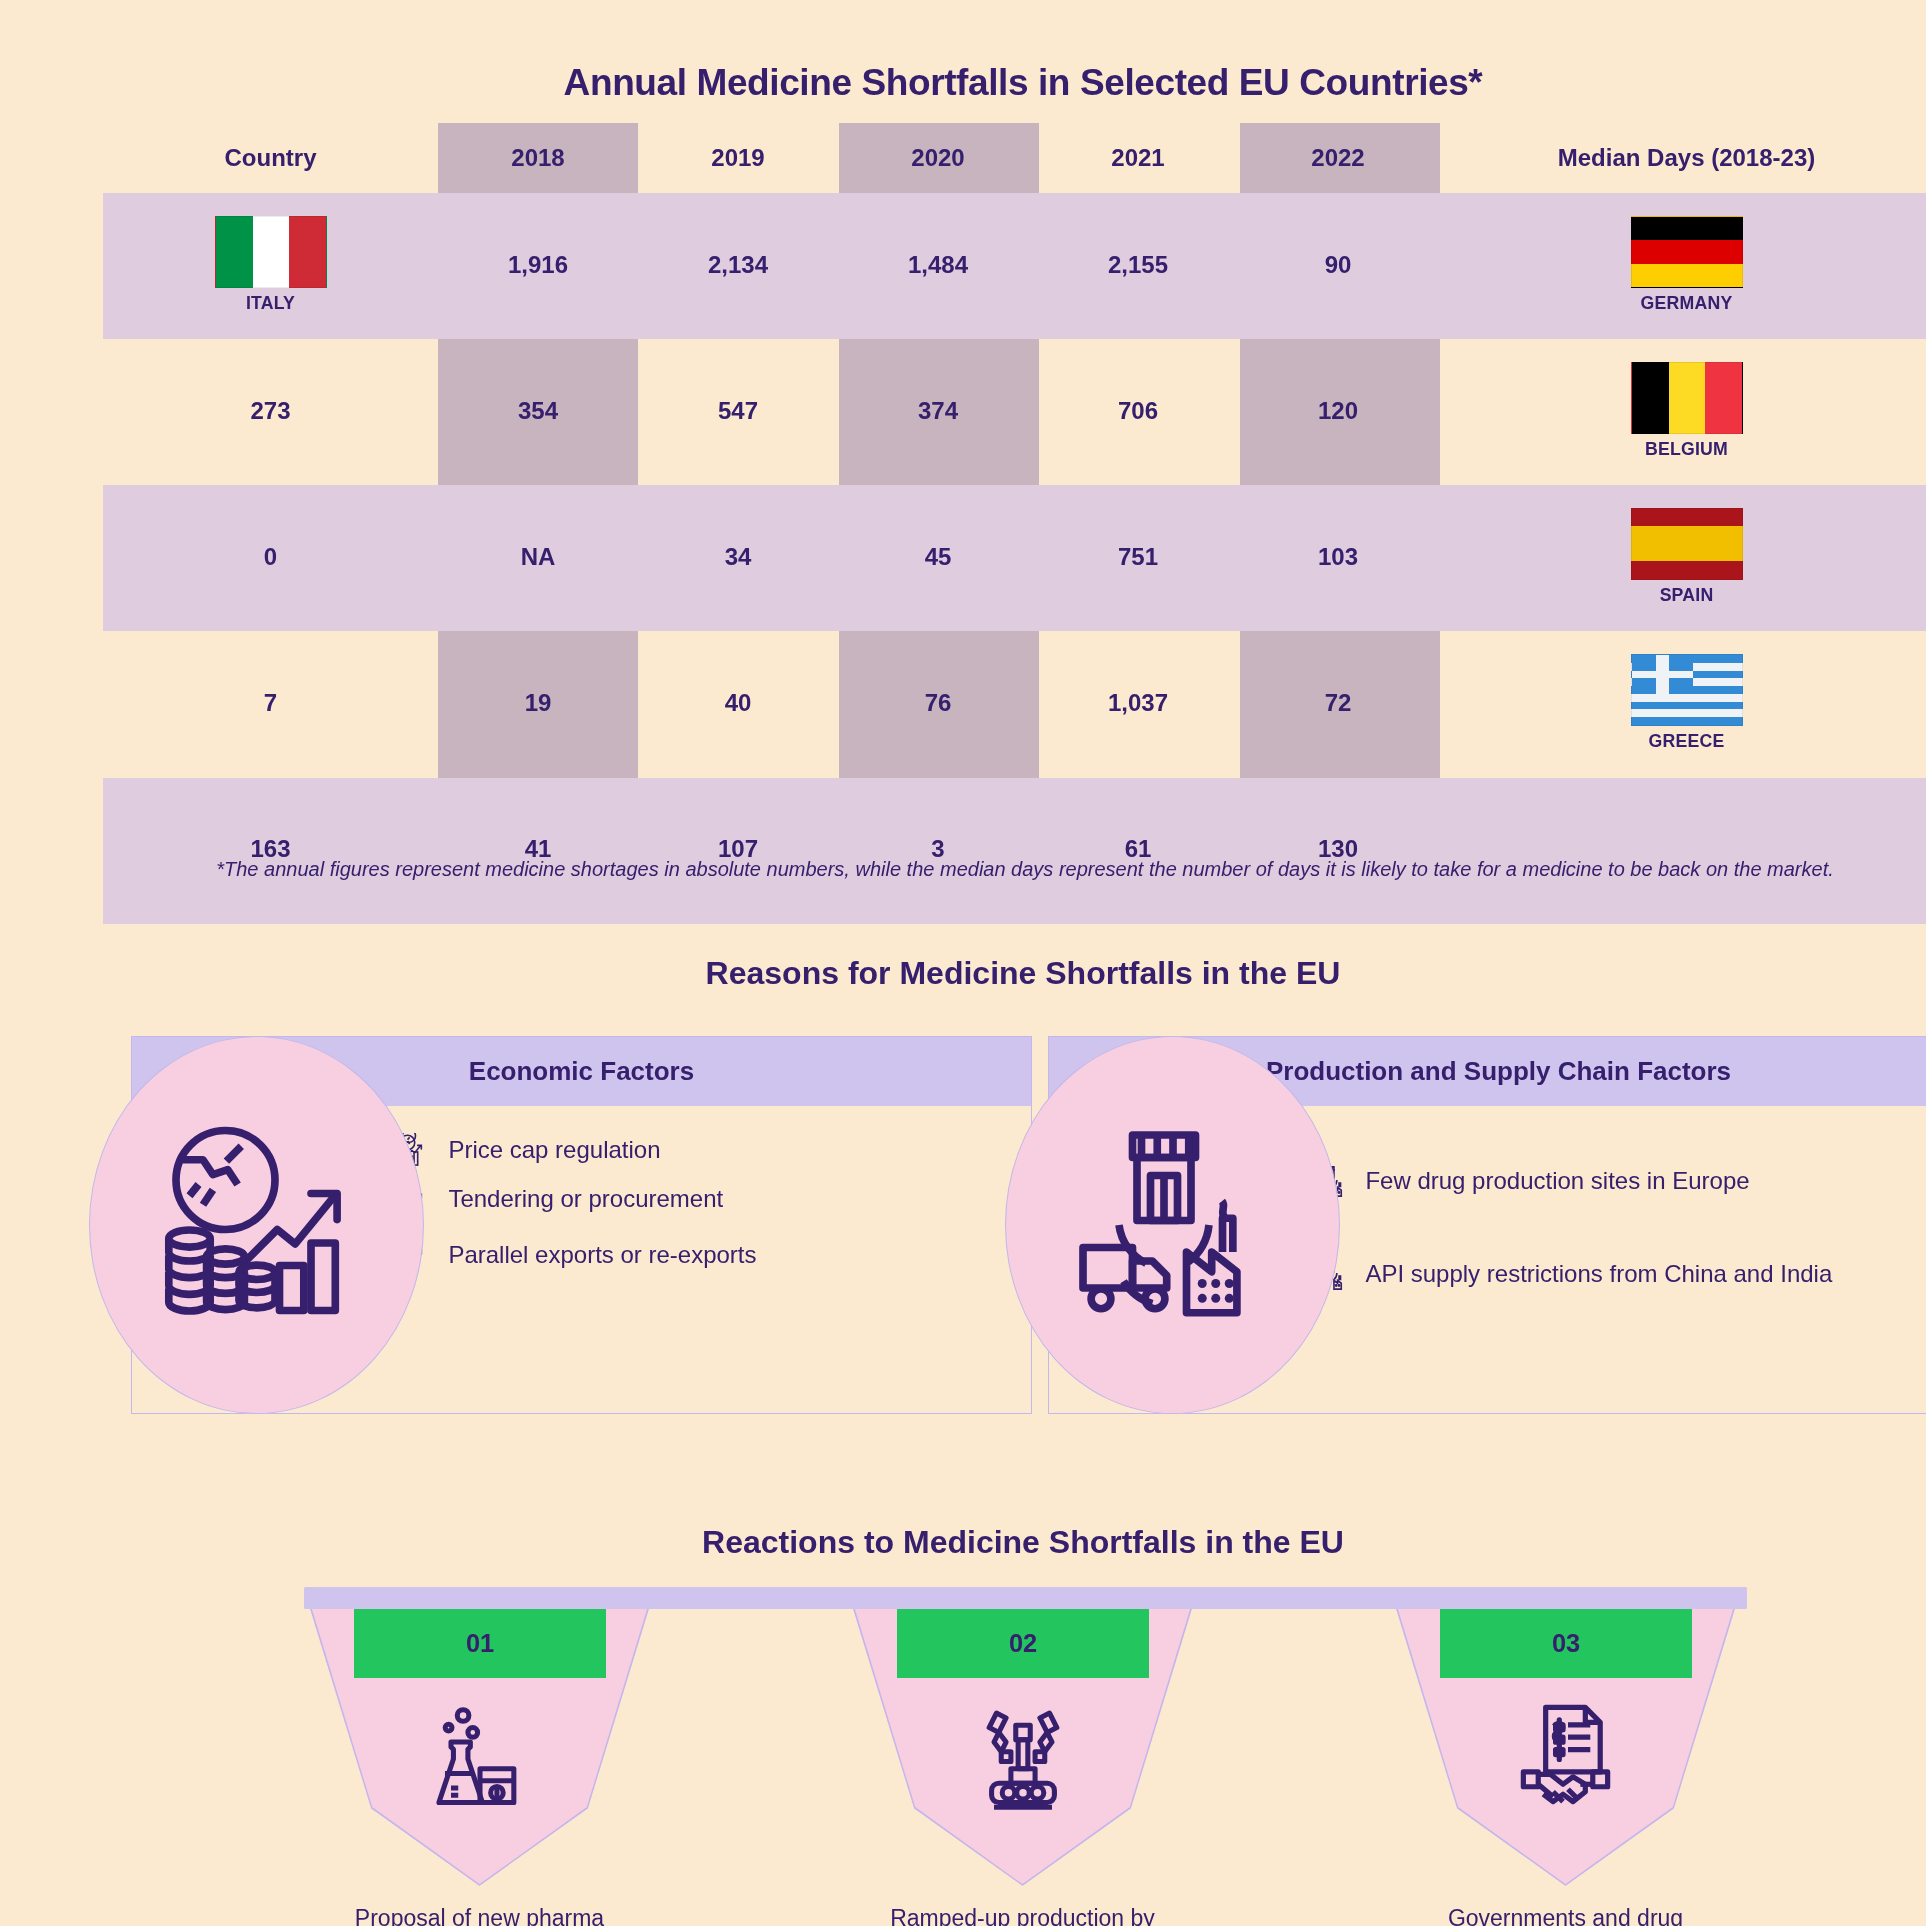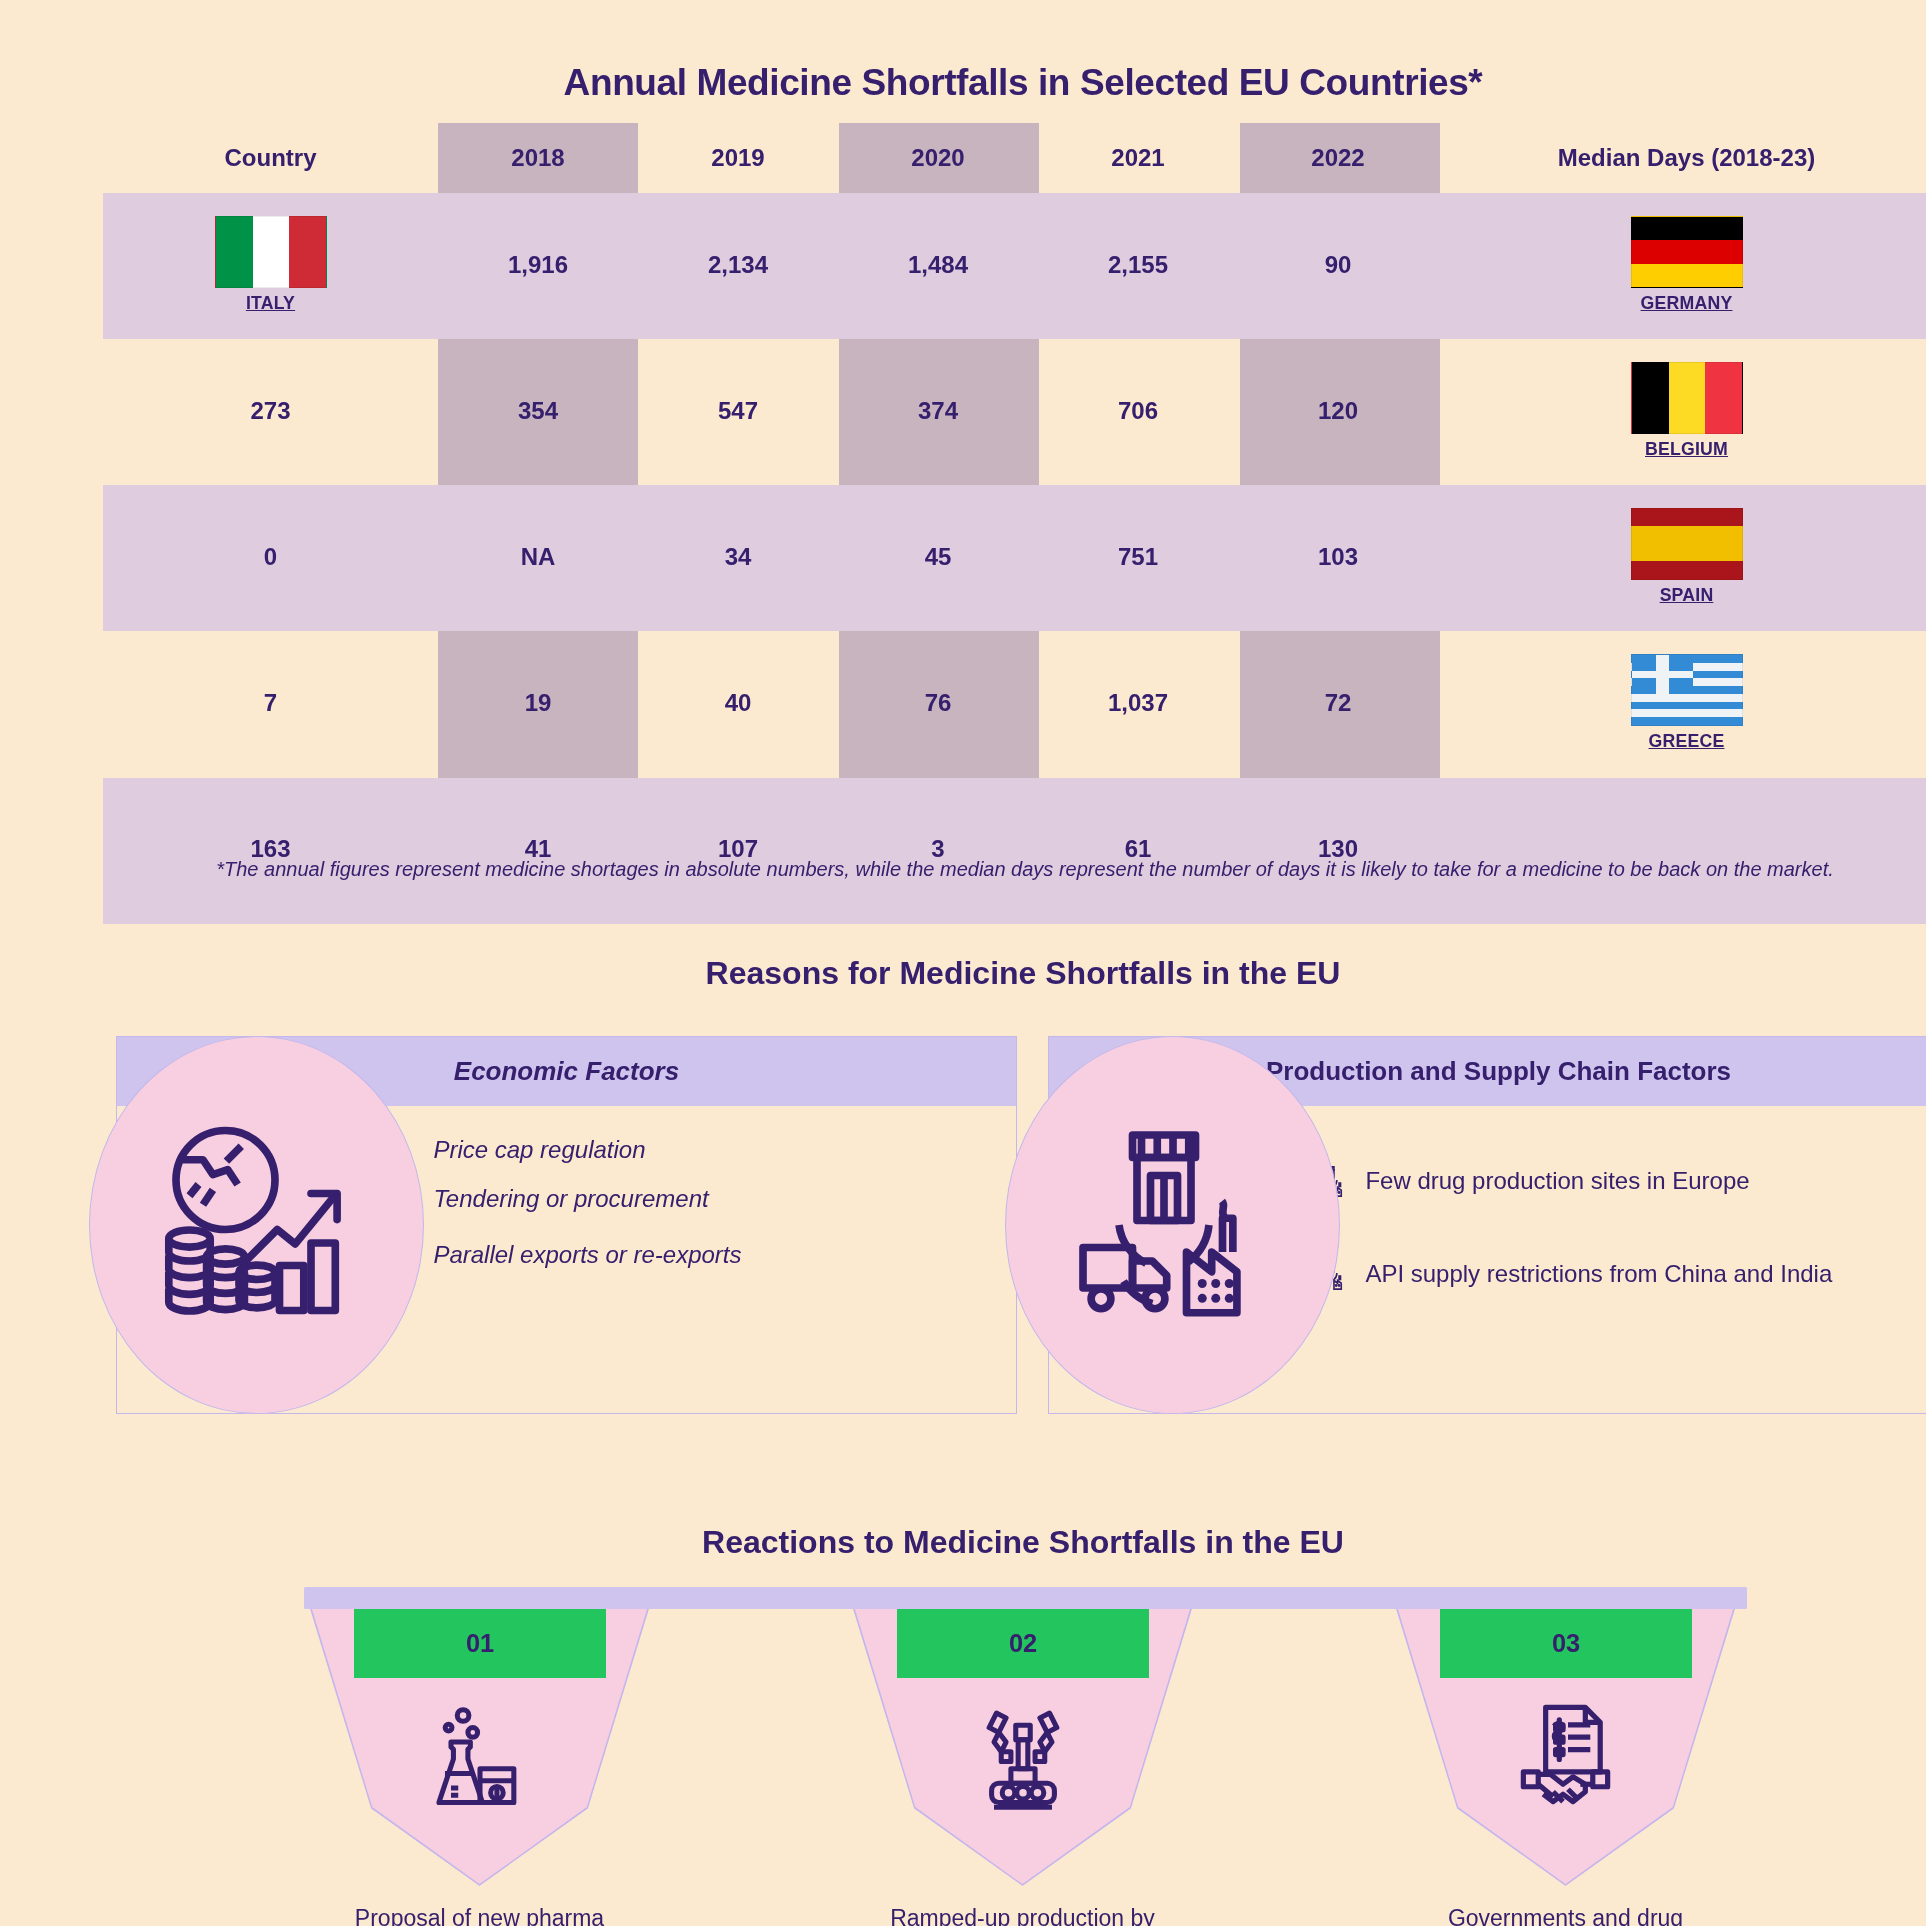--- a/index.html
+++ b/index.html
@@ -37,21 +37,21 @@
     display: grid;
     grid-template-columns: 335px 200px 200px 200px 200px 200px 497px;
     grid-template-rows: 69px 146px 146px 146px 146px 146px;
   }
   .grid > div {
     display: flex; align-items: center; justify-content: center;
     position: relative; z-index: 3;
     font-size: 24px; font-weight: bold;
   }
   .grid .hd { font-size: 24px; font-weight: bold; }
-  .country-cell { flex-direction: column; gap: 5.4px; text-decoration: underline; }
+  .country-cell { flex-direction: column; gap: 5.4px; }
   .flag {
     width: 112px; height: 72px; display: block;
     border: 0.4px solid rgba(0,0,0,.08);
   }
   .flag.it { background: linear-gradient(to right,#009246 0 33.33%,#ffffff 33.33% 66.66%,#CE2B37 66.66% 100%); }
   .flag.de { background: linear-gradient(to bottom,#000000 0 33.33%,#DD0000 33.33% 66.66%,#FFCE00 66.66% 100%); }
   .flag.be { background: linear-gradient(to right,#000000 0 33.33%,#FDDA24 33.33% 66.66%,#EF3340 66.66% 100%); }
   .flag.es { background: linear-gradient(to bottom,#AA151B 0 25%,#F1BF00 25% 75%,#AA151B 75% 100%); }
   .flag.gr {
     background:
@@ -79,21 +79,21 @@
 
   
   #reasons-title {
     position: absolute; left: 0; top: 955px; width: 2046px;
     text-align: center; font-size: 32px; font-weight: bold;
   }
   .reason-card {
     position: absolute; top: 1036px; width: 901px; height: 378px;
     border: 1.5px solid #C3B7EC; background: transparent;
   }
-  #reason-card-1 { left: 116px; font-style: italic; }
+  #reason-card-1 { left: 131px; }
   #reason-card-2 { left: 1048px; }
   .reason-head {
     height: 69px; background: #CFC4EE;
     display: flex; align-items: center; justify-content: center;
     font-size: 26px; font-weight: bold; text-align: center; padding: 0 15.4px;
   }
   .reason-body { padding: 27px 19px 15.4px 266px; display: flex; flex-direction: column; }
   .reason-item { display: flex; align-items: center; gap: 15.4px; font-size: 24px; line-height: 1.12; }
   .reason-item .txt { max-width: 493px; }
   .bubble {

